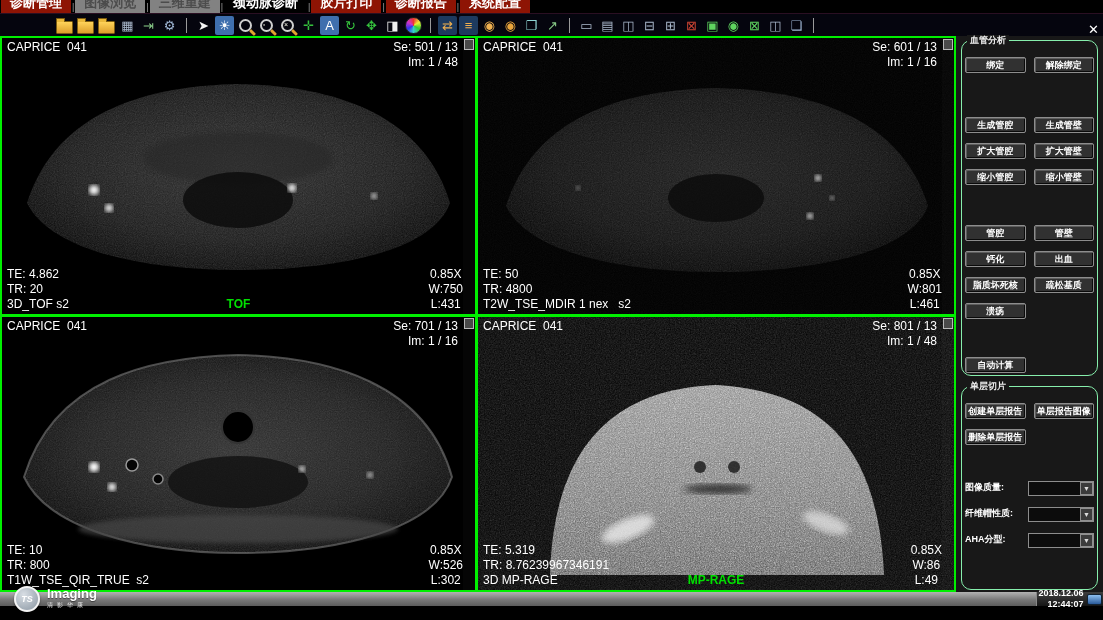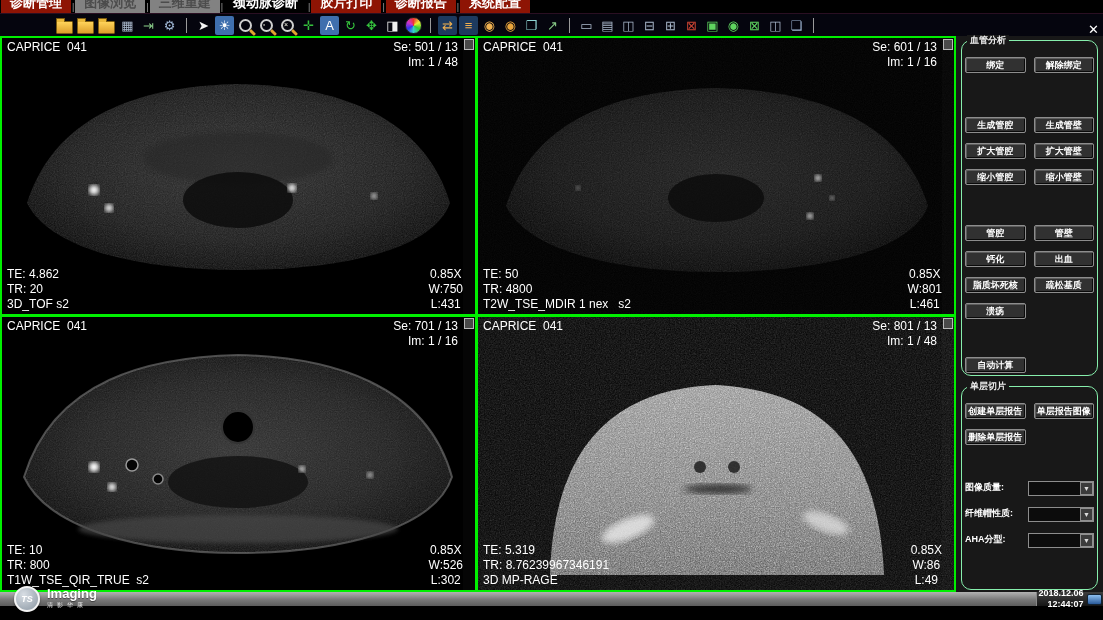--- a/index.html
+++ b/index.html
@@ -196,20 +196,21 @@
         <circle cx="107" cy="170" r="4" fill="#e8e8e8" filter="url(#b1)"></circle>
         <circle cx="290" cy="150" r="4" fill="#eeeeee" filter="url(#b1)"></circle>
         <circle cx="372" cy="158" r="3" fill="#c8c8c8" filter="url(#b1)"></circle>
       </svg>
       <div class="scroll">
           <div class="thumb"></div>
         </div>
       <div class="ov tl">CAPRICE  041</div>
       <div class="ov tr"><div>Se: 501 / 13</div><div>Im: 1 / 48</div></div>
       <div class="ov bl"><div>TE: 4.862</div><div>TR: 20</div><div>3D_TOF s2</div></div>
+      <div class="ov bc">TOF</div>
       <div class="ov br"><div>0.85X</div><div>W:750</div><div>L:431</div></div>
     </div>
 
     <div class="quad" style="grid-column:3;grid-row:1;">
       <svg class="mri" viewBox="0 0 476 276" preserveAspectRatio="none">
         <defs>
           <radialGradient id="g2" cx="50%" cy="45%" r="65%">
             <stop offset="0%" stop-color="#1d1d1d"></stop>
               <stop offset="60%" stop-color="#121212"></stop>
               <stop offset="100%" stop-color="#000"></stop>
@@ -309,20 +310,21 @@
         <ellipse cx="240" cy="172" rx="34" ry="5" fill="#222222" opacity="0.8" filter="url(#b4)"></ellipse>
         <ellipse cx="150" cy="212" rx="28" ry="10" fill="#e6e6e6" opacity="0.85" filter="url(#b4)" transform="rotate(-22 150 212)"></ellipse>
         <ellipse cx="348" cy="206" rx="24" ry="9" fill="#dcdcdc" opacity="0.8" filter="url(#b4)" transform="rotate(20 348 206)"></ellipse>
       </svg>
       <div class="scroll">
           <div class="thumb"></div>
         </div>
       <div class="ov tl">CAPRICE  041</div>
       <div class="ov tr"><div>Se: 801 / 13</div><div>Im: 1 / 48</div></div>
       <div class="ov bl"><div>TE: 5.319</div><div>TR: 8.76239967346191</div><div>3D MP-RAGE</div></div>
+      <div class="ov bc">MP-RAGE</div>
       <div class="ov br"><div>0.85X</div><div>W:86</div><div>L:49</div></div>
     </div>
   </div>
 
   <div class="panel">
     <div class="group" style="height:336px;">
       <div class="grouplabel">血管分析</div>
       <div id="vessel-rows">
           <div class="btnrow">
             <div class="pbtn">绑定</div>

